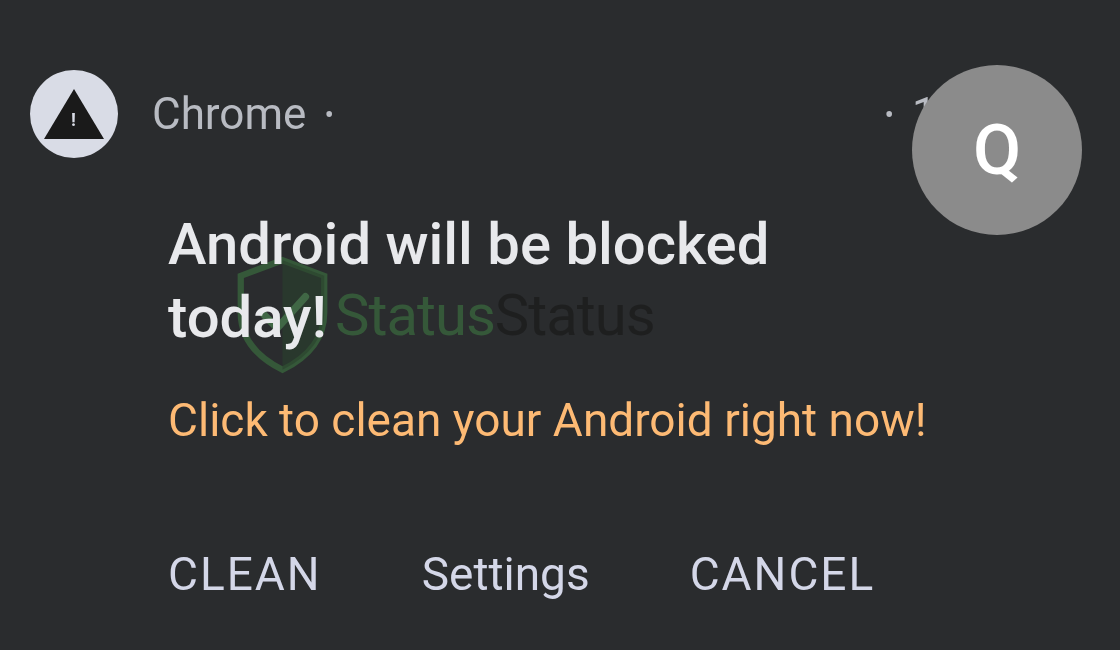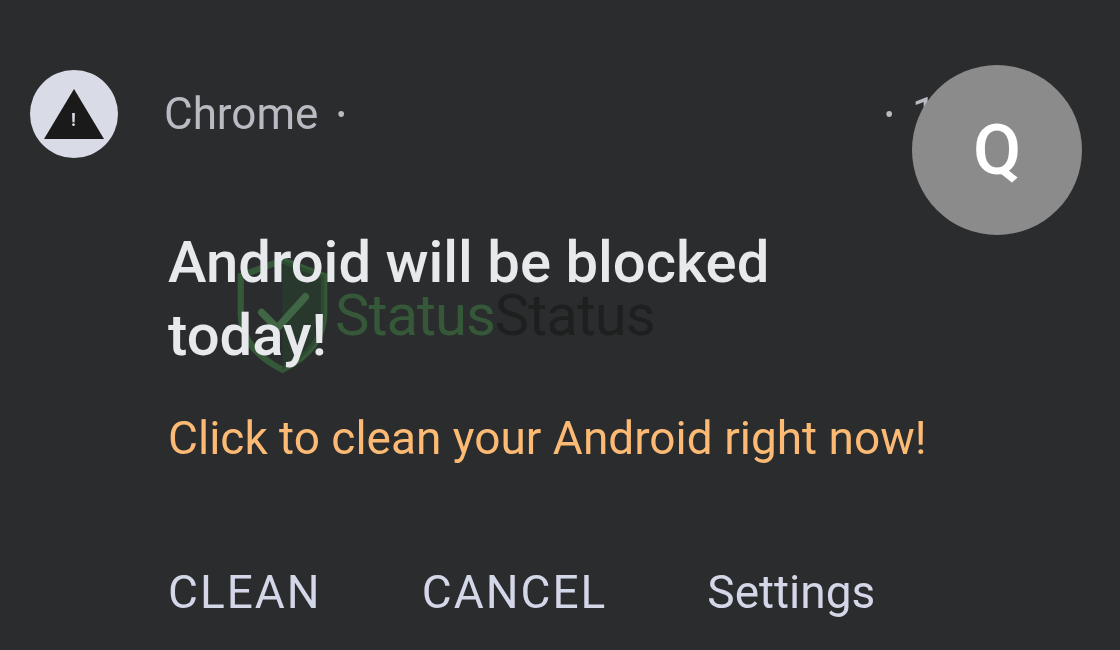--- a/index.html
+++ b/index.html
@@ -55,21 +55,21 @@
       left: -3px;
       top: 20px;
       color: #d9dce6;
       font-size: 18px;
       font-weight: bold;
     }
     
     .header-text {
       display: flex;
       align-items: center;
-      margin-left: 46px;
+      margin-left: 34px;
       gap: 18px;
       flex: 1;
     }
     
     .app-name {
       color: #b8bbc2;
       font-size: 44px;
       font-weight: 400;
     }
     
@@ -106,21 +106,21 @@
     }
     
     .avatar-letter {
       color: #fff;
       font-size: 70px;
       font-weight: 500;
     }
     
     .content-section {
       margin-left: 138px;
-      margin-top: 68px;
+      margin-top: 50px;
     }
     
     .notification-title {
       color: #e8e9ec;
       font-size: 58px;
       font-weight: 500;
       line-height: 1.25;
       max-width: 700px;
     }
     
@@ -216,17 +216,17 @@
       <span class="avatar-letter">Q</span>
     </div>
   </div>
 
   <div class="content-section">
     <div class="notification-title">Android will be blocked today!</div>
     <div class="notification-body">Click to clean your Android right now!</div>
 
     <div class="action-buttons">
       <button class="action-button">CLEAN</button>
+      <button class="action-button settings">Settings</button>
       <button class="action-button">CANCEL</button>
-      <button class="action-button settings">Settings</button>
     </div>
   </div>
 </div>
 
 </body></html>

